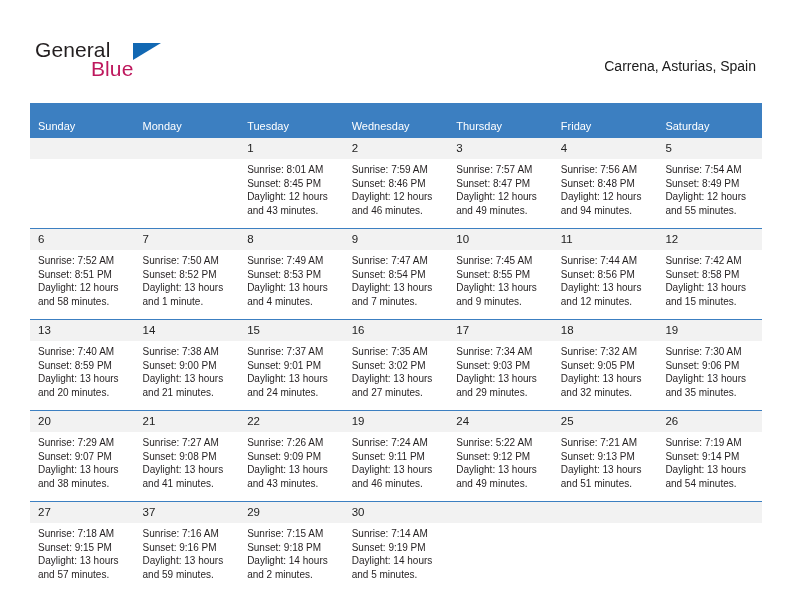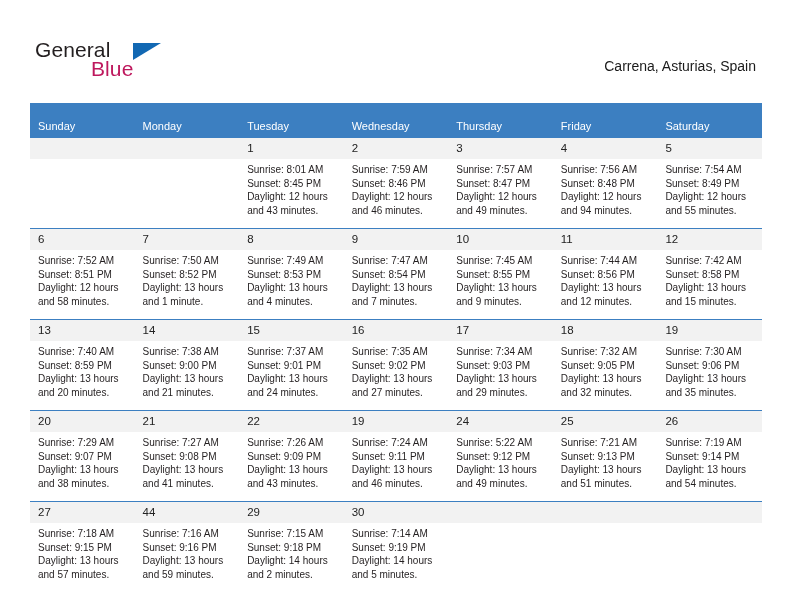--- a/index.html
+++ b/index.html
@@ -370,21 +370,21 @@
                 <div>Daylight: 13 hours</div>
                 <div>and 24 minutes.</div>
               </div>
             </div>
           </td>
           <td>
             <div class="cell-inner">
               <div class="daynum">16</div>
               <div class="details">
                 <div>Sunrise: 7:35 AM</div>
-                <div>Sunset: 9:02 PM</div>
+                <div>Sunset: 3:02 PM</div>
                 <div>Daylight: 13 hours</div>
                 <div>and 27 minutes.</div>
               </div>
             </div>
           </td>
           <td>
             <div class="cell-inner">
               <div class="daynum">17</div>
               <div class="details">
                 <div>Sunrise: 7:34 AM</div>
@@ -503,21 +503,21 @@
               <div class="details">
                 <div>Sunrise: 7:18 AM</div>
                 <div>Sunset: 9:15 PM</div>
                 <div>Daylight: 13 hours</div>
                 <div>and 57 minutes.</div>
               </div>
             </div>
           </td>
           <td>
             <div class="cell-inner">
-              <div class="daynum">44</div>
+              <div class="daynum">37</div>
               <div class="details">
                 <div>Sunrise: 7:16 AM</div>
                 <div>Sunset: 9:16 PM</div>
                 <div>Daylight: 13 hours</div>
                 <div>and 59 minutes.</div>
               </div>
             </div>
           </td>
           <td>
             <div class="cell-inner">

